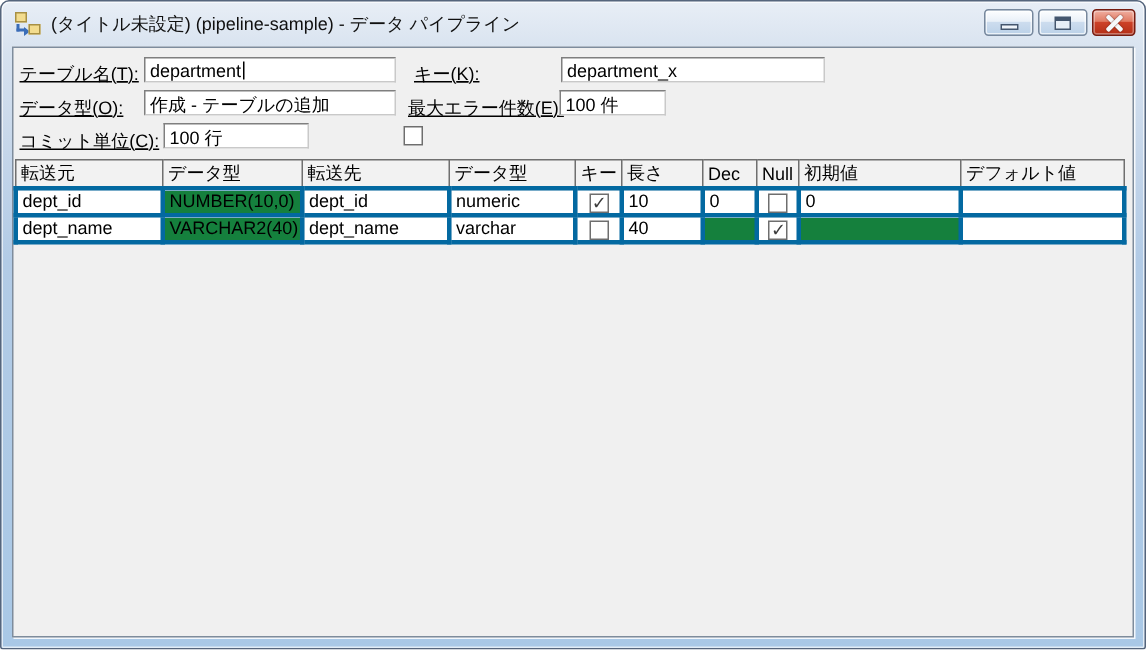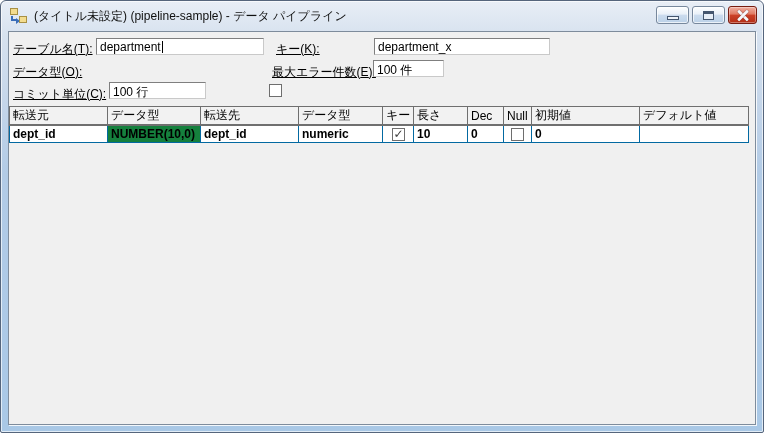--- a/index.html
+++ b/index.html
@@ -87,22 +87,22 @@
     position:absolute; left:0; top:74px; width:740px;
     border-collapse:collapse; table-layout:fixed;
     font-size:12px;
   }
   .grid th{
     height:18px; background:#f2f2f2; font-weight:normal; text-align:left;
     border:1px solid #6f6f6f; border-bottom:2px solid #6f6f6f;
     padding:0 0 0 3px; white-space:nowrap; overflow:hidden;
   }
   .grid td{
-    height:17px; background:#fff; border:1px solid #0369a1;
-    padding:0 3px; white-space:nowrap; overflow:hidden;font-weight:bold;
+    height:17px; background:#fff; border:3px solid #0369a1;
+    padding:0 3px; white-space:nowrap; overflow:hidden;
   }
   .grid td.num{ text-align:left; }
   .grid td.dis{ background:#15803d; }
   .grid td.cbc{ text-align:center; padding:0; background:#fff; }
   .grid td.cbc .cb{ vertical-align:middle; margin-top:1px; }
 </style>
 </head>
 <body>
 
 <div class="window">
@@ -130,20 +130,21 @@
 
   <div class="client">
 
     <div class="lbl" style="left:4px;top:9px"><span>テーブル名(</span><span class="ak">T</span><span>):</span></div>
     <div class="field" style="left:87px;top:6px;width:168px"><span>department</span><span class="caret"></span></div>
 
     <div class="lbl" style="left:267px;top:9px"><span>キー(</span><span class="ak">K</span><span>):</span></div>
     <div class="field" style="left:365px;top:6px;width:176px"><span>department_x</span></div>
 
     <div class="lbl" style="left:4px;top:32px"><span>データ型(</span><span class="ak">O</span><span>):</span></div>
+    <div class="field" style="left:87px;top:28px;width:168px"><span>作成 - テーブルの追加</span></div>
 
     <div class="lbl" style="left:263px;top:32px"><span>最大エラー件数(</span><span class="ak">E</span><span>):</span></div>
     <div class="field" style="left:364px;top:28px;width:71px"><span>100 件</span></div>
 
     <div class="lbl" style="left:4px;top:54px"><span>コミット単位(</span><span class="ak">C</span><span>):</span></div>
     <div class="field" style="left:100px;top:50px;width:97px"><span>100 行</span></div>
 
     <div class="cbwrap" style="left:260px;top:52px"><span class="cb" data-checked="false"></span></div>
 
     <table class="grid">
@@ -179,17 +180,29 @@
           <td class="dis">NUMBER(10,0)</td>
           <td>dept_id</td>
           <td>numeric</td>
           <td class="cbc"><span class="cb" data-checked="true"></span></td>
           <td class="num">10</td>
           <td class="num">0</td>
           <td class="cbc"><span class="cb" data-checked="false"></span></td>
           <td>0</td>
           <td></td>
         </tr>
+        <tr>
+          <td>dept_name</td>
+          <td class="dis">VARCHAR2(40)</td>
+          <td>dept_name</td>
+          <td>varchar</td>
+          <td class="cbc"><span class="cb" data-checked="false"></span></td>
+          <td class="num">40</td>
+          <td class="num dis"></td>
+          <td class="cbc"><span class="cb" data-checked="true"></span></td>
+          <td class="dis"></td>
+          <td></td>
+        </tr>
       </tbody>
     </table>
 
   </div>
 </div>
 
 </body></html>

